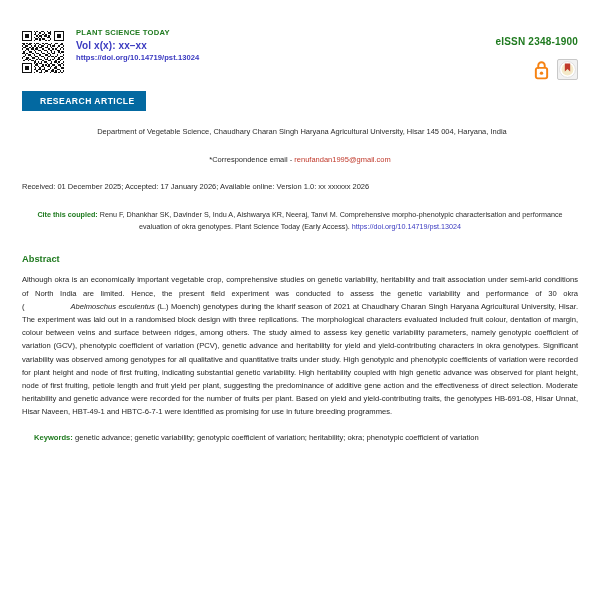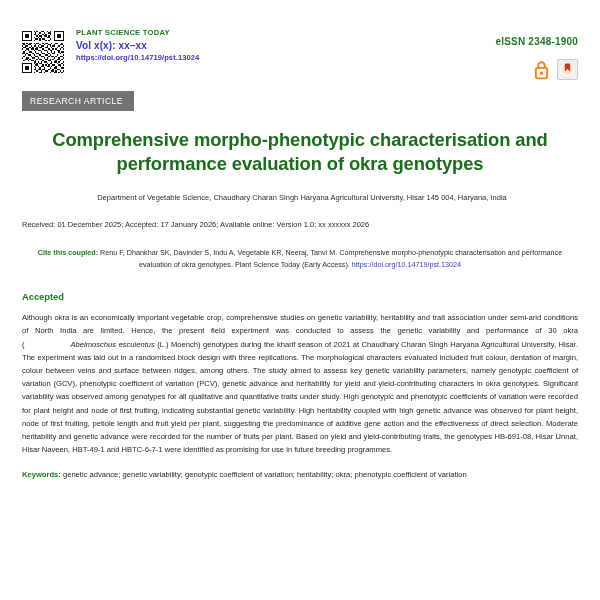--- a/index.html
+++ b/index.html
@@ -86,26 +86,26 @@
     display: block;
     border: 1px solid #c8c8c8;
     border-radius: 2px;
     background: #f2f2f2;
   }
 
   
   .article-tag {
     display: inline-block;
     margin-top: 11px;
-    background: #737373;
+    background: #0369a1;
     color: #ffffff;
     font-size: 8.6px;
-    font-weight: normal;
+    font-weight: bold;
     letter-spacing: 0.45px;
-    padding: 5px 11px 5px 8px;
+    padding: 5px 11px 5px 18px;
   }
 
   
   .title {
     margin: 17px auto 0 auto;
     width: 505px;
     text-align: center;
     font-size: 18.4px;
     font-weight: bold;
     line-height: 1.33;
@@ -172,21 +172,21 @@
     color: #1f1f1f;
   }
   .abstract-body i { font-style: italic; margin-left: 46px; }
 
   .keywords {
     margin-top: 13px;
     font-size: 7.6px;
     line-height: 1.7;
     color: #1f1f1f;
   }
-  .kw-label { color: #1f7a1f; font-weight: bold; }
+  .kw-label { color: #1f7a1f; font-weight: bold; margin-left: 12px; }
 </style>
 </head>
 <body>
 
 <div class="page">
 
   
   <div class="masthead">
 
     <div class="masthead-left">
@@ -431,38 +431,41 @@
           <path d="M8.6 4.5 h6.8 v10 l-3.4 -3.2 -3.4 3.2 z" fill="#c0392b"></path>
         </svg>
       </div>
     </div>
   </div>
 
   
   <div class="article-tag">RESEARCH ARTICLE</div>
 
   
-  <div class="title">Comprehensive morpho-phenotypic characterisation and performance evaluation of okra genotypes</div>
 
   
   <div class="affiliation">Department of Vegetable Science, Chaudhary Charan Singh Haryana Agricultural University, Hisar 145 004, Haryana, India</div>
 
+  <div class="corresp">
+    <span>*Correspondence email -</span>
+    <a href="#">renufandan1995@gmail.com</a>
+  </div>
 
   <div class="dates">Received: 01 December 2025; Accepted: 17 January 2026; Available online: Version 1.0: xx xxxxxx 2026</div>
 
   
   <div class="citation">
     <span class="cite-label">Cite this coupled:</span>
-    <span>Renu F, Dhankhar SK, Davinder S, Indu A, Vegetable KR, Neeraj, Tanvi M. Comprehensive morpho-phenotypic characterisation and performance evaluation of okra genotypes. Plant Science Today (Early Access).</span>
+    <span>Renu F, Dhankhar SK, Davinder S, Indu A, Aishwarya KR, Neeraj, Tanvi M. Comprehensive morpho-phenotypic characterisation and performance evaluation of okra genotypes. Plant Science Today (Early Access).</span>
     <a href="#">https://doi.org/10.14719/pst.13024</a>
   </div>
 
   
   <div class="abstract-section">
-    <div class="abstract-heading">Accepted</div>
+    <div class="abstract-heading">Abstract</div>
     <div class="abstract-body">
       <span>Although okra is an economically important vegetable crop, comprehensive studies on genetic variability, heritability and trait association under semi-arid conditions of North India are limited. Hence, the present field experiment was conducted to assess the genetic variability and performance of 30 okra (</span><i>Abelmoschus esculentus</i><span> (L.) Moench) genotypes during the kharif season of 2021 at Chaudhary Charan Singh Haryana Agricultural University, Hisar. The experiment was laid out in a randomised block design with three replications. The morphological characters evaluated included fruit colour, dentation of margin, colour between veins and surface between ridges, among others. The study aimed to assess key genetic variability parameters, namely genotypic coefficient of variation (GCV), phenotypic coefficient of variation (PCV), genetic advance and heritability for yield and yield-contributing characters in okra genotypes. Significant variability was observed among genotypes for all qualitative and quantitative traits under study. High genotypic and phenotypic coefficients of variation were recorded for plant height and node of first fruiting, indicating substantial genetic variability. High heritability coupled with high genetic advance was observed for plant height, node of first fruiting, petiole length and fruit yield per plant, suggesting the predominance of additive gene action and the effectiveness of direct selection. Moderate heritability and genetic advance were recorded for the number of fruits per plant. Based on yield and yield-contributing traits, the genotypes HB-691-08, Hisar Unnat, Hisar Naveen, HBT-49-1 and HBTC-6-7-1 were identified as promising for use in future breeding programmes.</span>
     </div>
 
     <div class="keywords">
       <span class="kw-label">Keywords:</span><span> genetic advance; genetic variability; genotypic coefficient of variation; heritability; okra; phenotypic coefficient of variation</span>
     </div>
   </div>
 
 </div>

